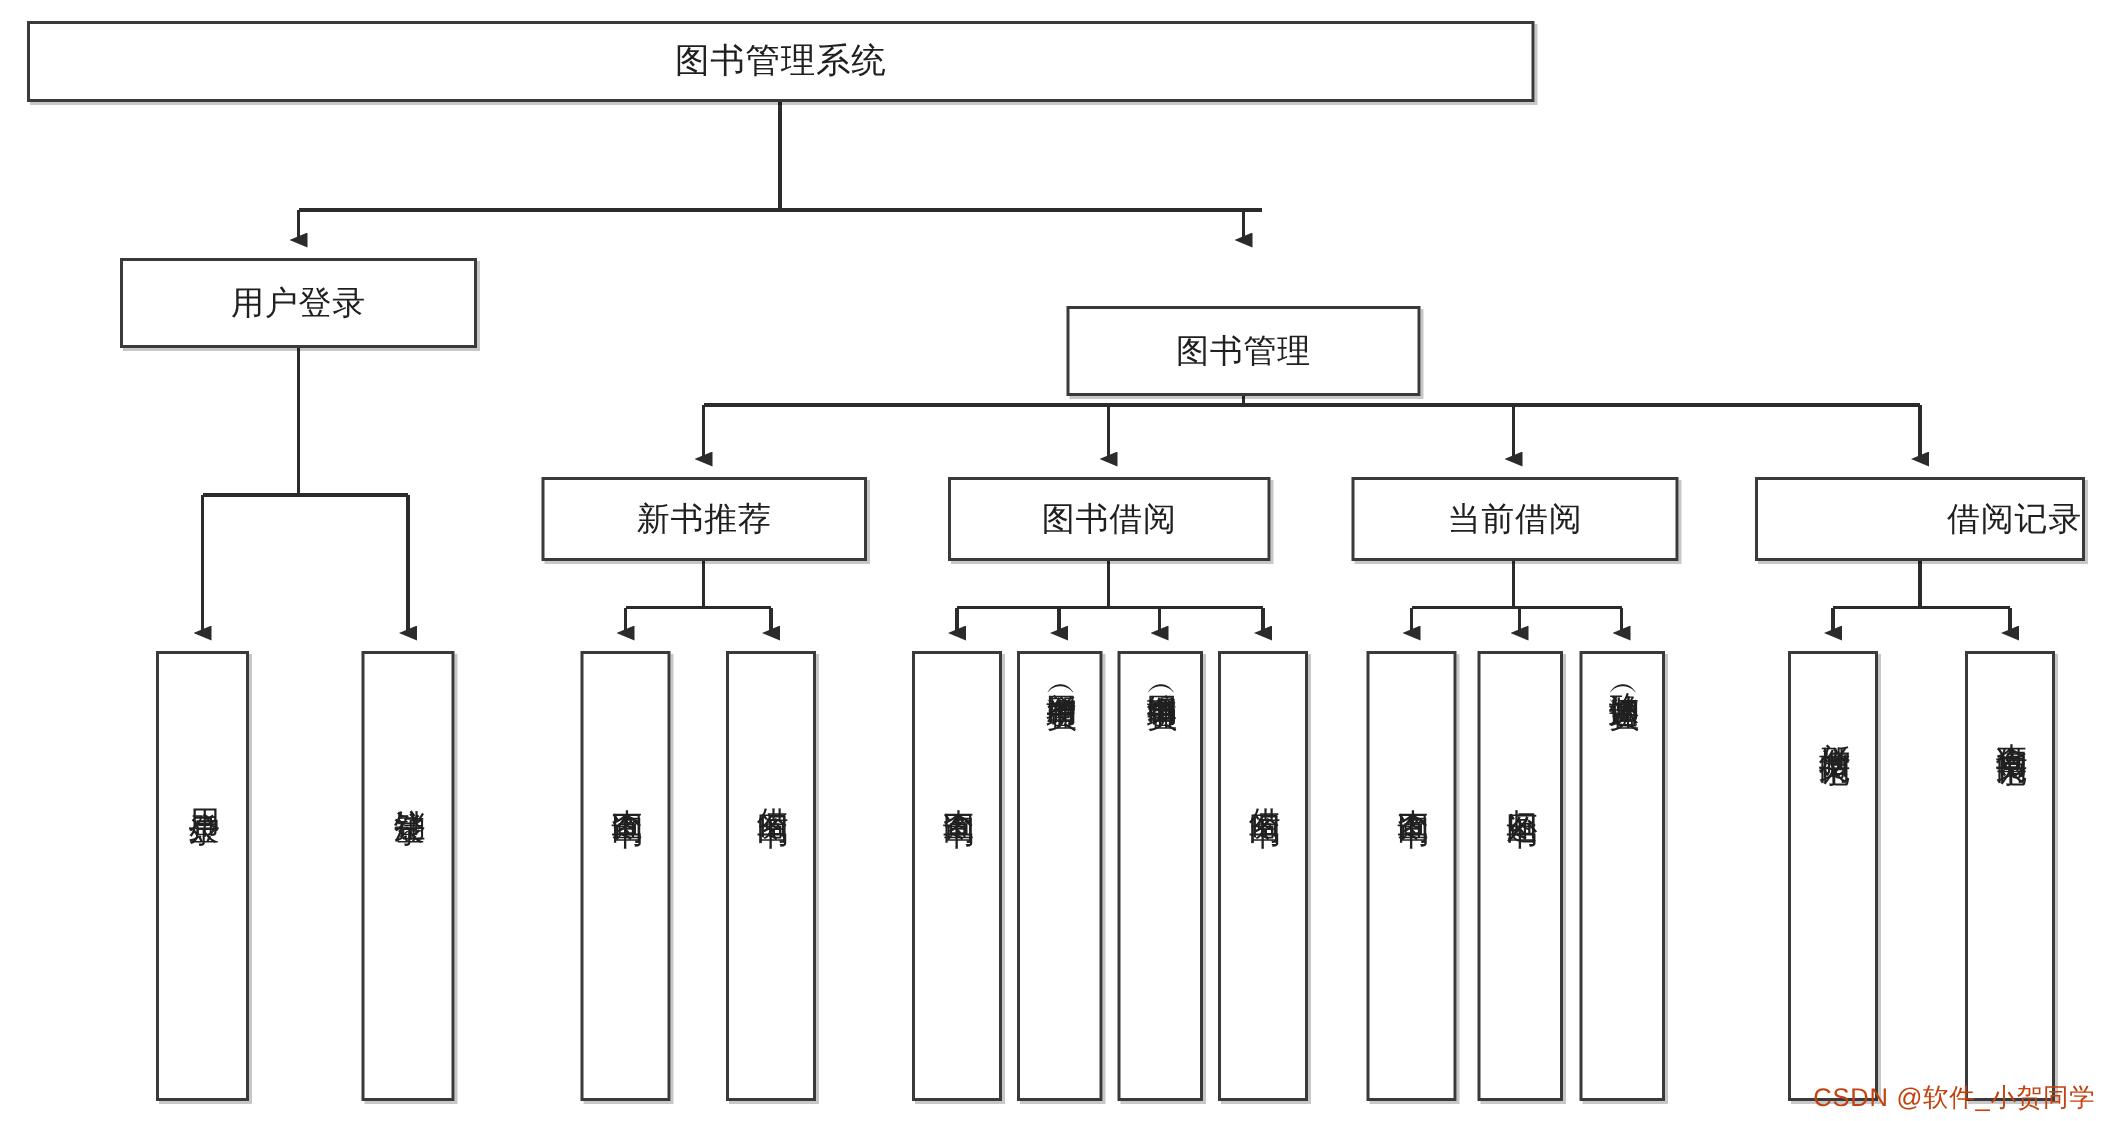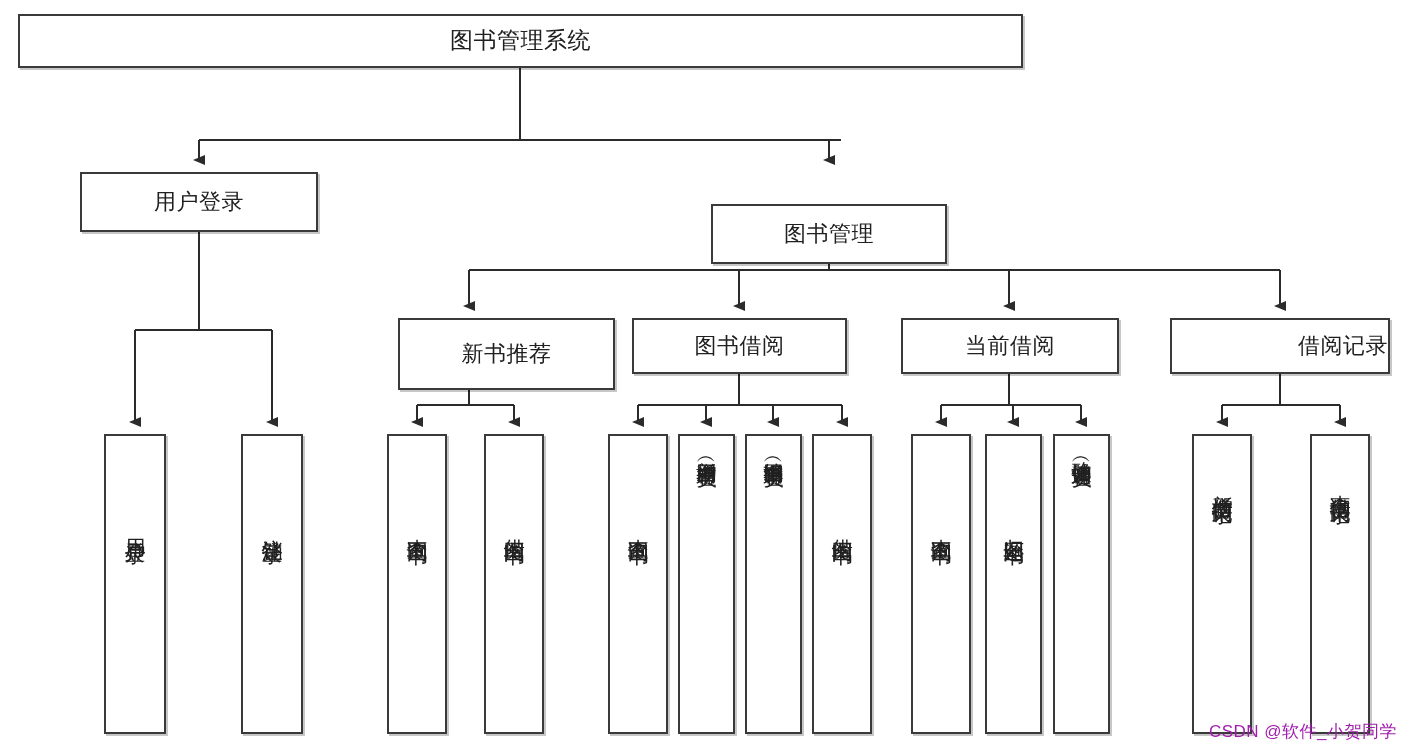--- a/index.html
+++ b/index.html
@@ -59,21 +59,21 @@
   }
   .vtext.small {
     font-size: 20px;
     letter-spacing: 1px;
   }
   .watermark {
     position: absolute;
     right: 8px;
     bottom: 4px;
     font-size: 17px;
-    color: #a21caf;
+    color: #c2410c;
     letter-spacing: 0.5px;
     z-index: 5;
     white-space: nowrap;
   }
 </style>
 </head>
 <body>
 
 <div id="canvas">
 
@@ -131,21 +131,21 @@
     <span>图书管理系统</span>
   </div>
 
   <div class="node h" style="left:80px; top:172px; width:238px; height:60px;">
     <span>用户登录</span>
   </div>
   <div class="node h" style="left:711px; top:172px; width:236px; height:60px;margin-top:32px;">
     <span>图书管理</span>
   </div>
 
-  <div class="node h" style="left:361px; top:318px; width:217px; height:72px;margin-left:37px;">
+  <div class="node h" style="left:361px; top:318px; width:217px; height:56px;">
     <span>新书推荐</span>
   </div>
   <div class="node h" style="left:632px; top:318px; width:215px; height:56px;">
     <span>图书借阅</span>
   </div>
   <div class="node h" style="left:901px; top:318px; width:218px; height:56px;">
     <span>当前借阅</span>
   </div>
   <div class="node h" style="left:1170px; top:318px; width:220px; height:56px;justify-content:flex-end;">
     <span>借阅记录</span>

